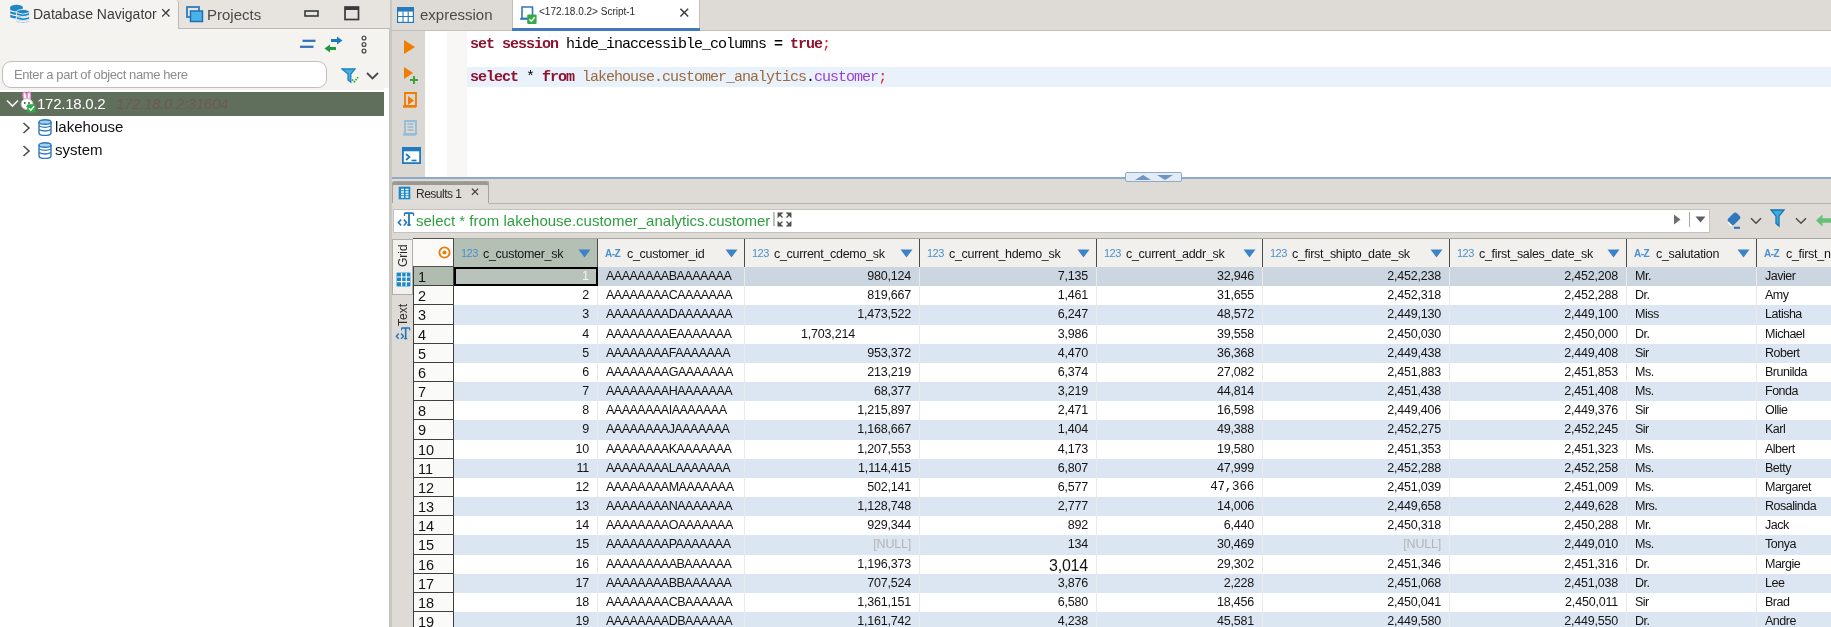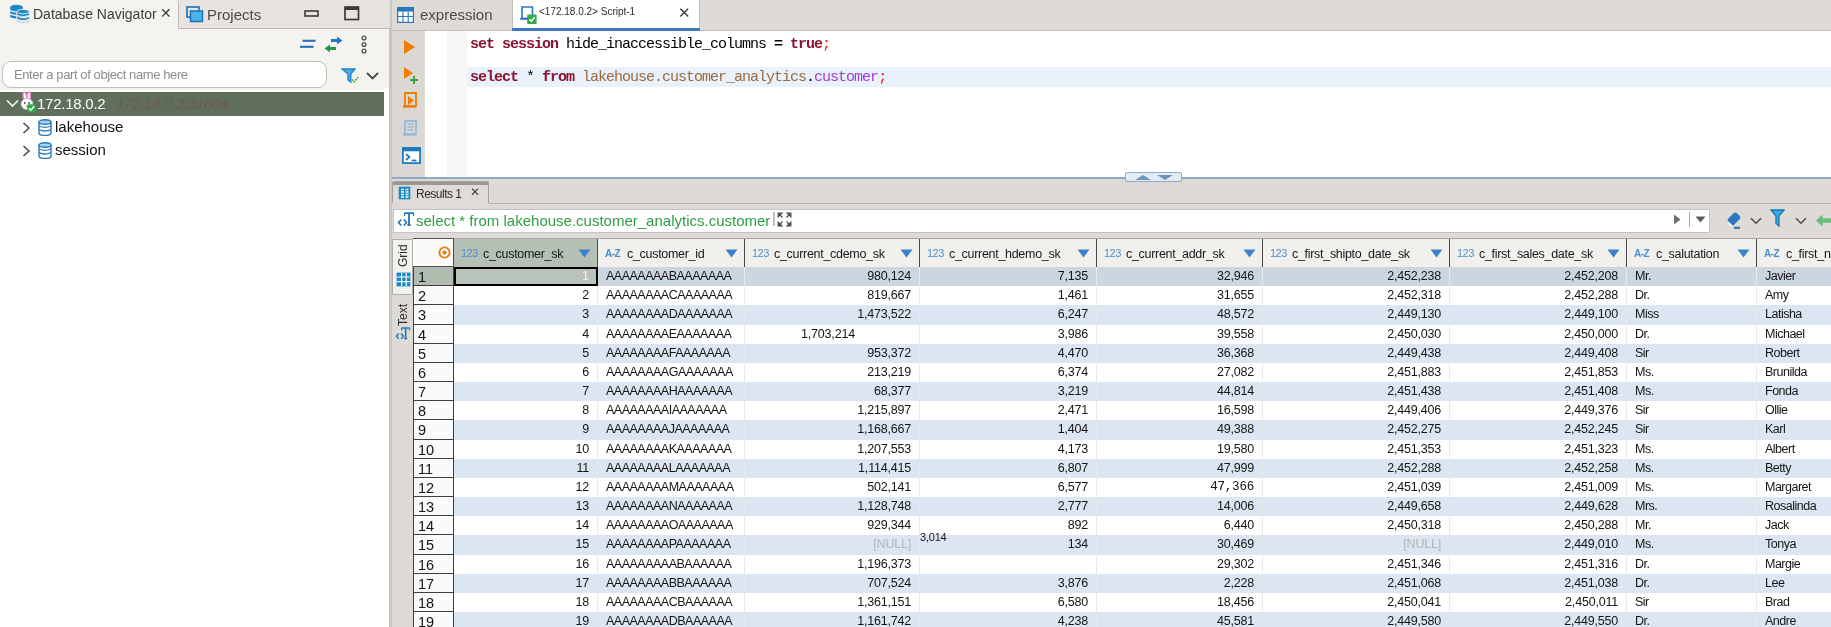--- a/index.html
+++ b/index.html
@@ -93,21 +93,21 @@
 </svg>
 <div class="abs" style="left:55px;top:118px;font-size:15px;color:#101010;">lakehouse</div>
 <svg class="abs" style="left:22px;top:145px;" width="9" height="12" viewBox="0 0 9 12">
 <path d="M1.5 1l5.5 5-5.5 5" stroke="#4e4e4e" stroke-width="1.6" fill="none"></path>
     </svg>
 <svg class="abs" style="left:38px;top:142px;" width="14" height="17" viewBox="0 0 14 17">
 <path d="M1 3v11c0 1.4 2.7 2.5 6 2.5s6-1.1 6-2.5V3" fill="#ffffff" stroke="#2e79bd" stroke-width="1.4"></path>
 <ellipse cx="7" cy="3" rx="6" ry="2.2" fill="#9fd3f2" stroke="#2e79bd" stroke-width="1.4"></ellipse>
 <path d="M1 7q6 2.6 12 0M1 10.7q6 2.6 12 0" stroke="#2e79bd" stroke-width="1.3" fill="none"></path>
 </svg>
-<div class="abs" style="left:55px;top:141px;font-size:15px;color:#101010;">session</div>
+<div class="abs" style="left:55px;top:141px;font-size:15px;color:#101010;">system</div>
 <div class="abs" style="left:384px;top:88px;width:5px;height:539px;background:#ffffff;"></div>
 <div class="abs" style="left:389px;top:29px;width:1px;height:598px;background:#c6c2be;"></div>
 <div class="abs" style="left:390px;top:0;width:2px;height:627px;background:#cac6c2;"></div>
 <div class="abs" style="left:392px;top:0;width:1439px;height:31px;background:#dedad6;border-bottom:1px solid #c3bfbb;"></div>
 <svg class="abs" style="left:397px;top:7px;" width="17" height="16" viewBox="0 0 17 16">
 <rect x="0.6" y="0.6" width="15.8" height="14.8" fill="#fff" stroke="#2779be" stroke-width="1.2"></rect>
 <rect x="0.6" y="0.6" width="15.8" height="4" fill="#2779be"></rect>
 <path d="M0.6 9.5h15.8M6 4.6v10.8M11.2 4.6v10.8" stroke="#2779be" stroke-width="1.1"></path>
     </svg>
 <div class="abs" style="left:420px;top:6px;font-size:15px;color:#4a4a48;">expression</div>
@@ -594,21 +594,21 @@
     <div class="abs" style="left:1765px;top:537px;font-size:12.5px;letter-spacing:-0.5px;color:#141414;">Tonya</div>
     <div class="abs" style="left:414px;top:555px;width:39px;height:19px;background:#fafaf9;border-bottom:1.5px solid #3f3f3f;"></div>
     <div class="abs" style="left:418px;top:557px;font-size:14.5px;color:#141414;">16</div>
     <div class="abs" style="left:454px;top:555px;width:144px;height:19px;background:#ffffff;border-right:1px solid #e9e9e9;"></div>
     <div class="abs" style="left:454px;top:557px;width:135px;font-size:12.5px;letter-spacing:-0.2px;color:#141414;text-align:right;">16</div>
     <div class="abs" style="left:598px;top:555px;width:147px;height:19px;background:#ffffff;border-right:1px solid #e9e9e9;"></div>
     <div class="abs" style="left:606px;top:557px;font-size:12.5px;letter-spacing:-0.5px;color:#141414;">AAAAAAAAABAAAAAA</div>
     <div class="abs" style="left:745px;top:555px;width:175px;height:19px;background:#ffffff;border-right:1px solid #e9e9e9;"></div>
     <div class="abs" style="left:745px;top:557px;width:166px;font-size:12.5px;letter-spacing:-0.2px;color:#141414;text-align:right;">1,196,373</div>
     <div class="abs" style="left:920px;top:555px;width:177px;height:19px;background:#ffffff;border-right:1px solid #e9e9e9;"></div>
-    <div class="abs" style="left:920px;top:531px;width:168px;font-size:11px;letter-spacing:-0.2px;color:#141414;">3,014</div>
+    <div class="abs" style="left:920px;top:557px;width:168px;font-size:16px;letter-spacing:-0.2px;color:#141414;text-align:right;">3,014</div>
     <div class="abs" style="left:1097px;top:555px;width:166px;height:19px;background:#ffffff;border-right:1px solid #e9e9e9;"></div>
     <div class="abs" style="left:1097px;top:557px;width:157px;font-size:12.5px;letter-spacing:-0.2px;color:#141414;text-align:right;">29,302</div>
     <div class="abs" style="left:1263px;top:555px;width:187px;height:19px;background:#ffffff;border-right:1px solid #e9e9e9;"></div>
     <div class="abs" style="left:1263px;top:557px;width:178px;font-size:12.5px;letter-spacing:-0.2px;color:#141414;text-align:right;">2,451,346</div>
     <div class="abs" style="left:1450px;top:555px;width:177px;height:19px;background:#ffffff;border-right:1px solid #e9e9e9;"></div>
     <div class="abs" style="left:1450px;top:557px;width:168px;font-size:12.5px;letter-spacing:-0.2px;color:#141414;text-align:right;">2,451,316</div>
     <div class="abs" style="left:1627px;top:555px;width:130px;height:19px;background:#ffffff;border-right:1px solid #e9e9e9;"></div>
     <div class="abs" style="left:1635px;top:557px;font-size:12.5px;letter-spacing:-0.5px;color:#141414;">Dr.</div>
     <div class="abs" style="left:1757px;top:555px;width:158px;height:19px;background:#ffffff;border-right:1px solid #e9e9e9;"></div>
     <div class="abs" style="left:1765px;top:557px;font-size:12.5px;letter-spacing:-0.5px;color:#141414;">Margie</div>

